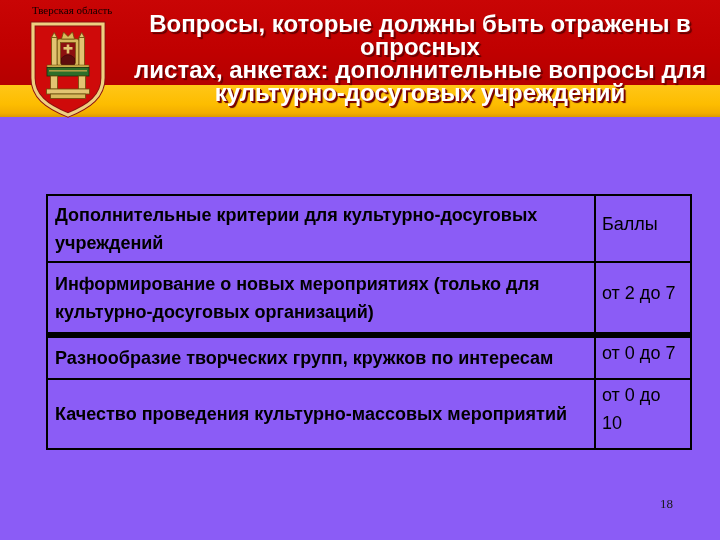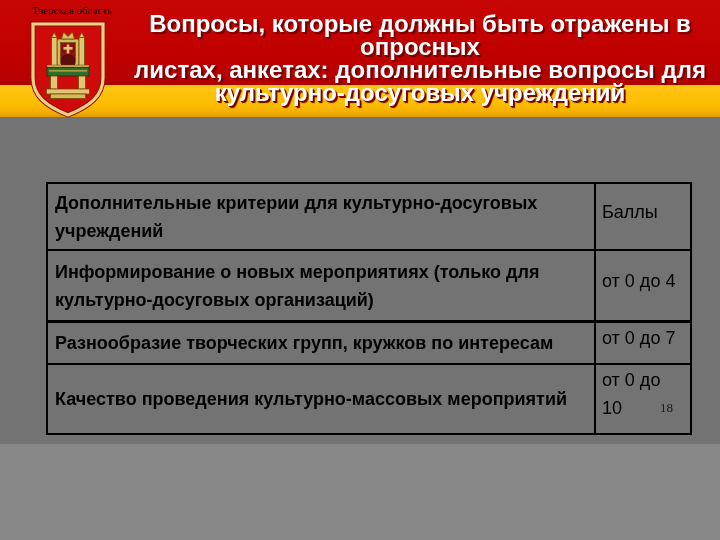--- a/index.html
+++ b/index.html
@@ -1,17 +1,17 @@
 <!DOCTYPE html>
 <html><head>
 <meta charset="utf-8">
 <style>
   html,body{margin:0;padding:0;background:#888;}
   .slide{
-    position:relative;width:720px;height:444px;background:#737373;
+    position:relative;width:720px;height:540px;background:#8b5cf6;
     overflow:hidden;font-family:"Liberation Sans",sans-serif;
   }
   
   .red-band{
     position:absolute;left:0;top:0;width:720px;height:85px;
     background:linear-gradient(180deg,#c90505 0%,#c00000 60%,#b50000 100%);
   }
   .gold-band{
     position:absolute;left:0;top:85px;width:720px;height:32px;
     background:linear-gradient(180deg,#ffc617 0%,#fdbd00 60%,#f3ad00 88%,#dd9a00 100%);
@@ -23,34 +23,34 @@
   }
   .slide-title{
     position:absolute;left:122px;right:2px;top:12px;z-index:2;
     font-size:24px;line-height:23px;font-weight:bold;color:#ffffff;
     text-align:center;white-space:pre-line;
     text-shadow:1px 1px 0 #8b0000,2px 2px 1px #5e0000;
   }
   .emblem{position:absolute;left:29px;top:21px;width:78px;height:98px;z-index:4;}
   
   table.criteria{
-    position:absolute;left:46px;top:182px;width:644px;
+    position:absolute;left:46px;top:194px;width:644px;
     border-collapse:collapse;table-layout:fixed;
     font-size:18px;line-height:28px;color:#000;border-radius:23px;
   }
   table.criteria td{
     border:2px solid #000;vertical-align:middle;
     white-space:pre-line;overflow:hidden;
   }
   td.crit{padding:1px 6px 1px 7px;font-weight:bold;}
   td.score{padding:1px 2px 11px 6px;}
   tr.r-head td{height:53px;}
   tr.r-head td.crit{font-weight:bold;}
   tr.r1 td{height:57px;}
-  tr.r2 td{height:23px;border-top:3px solid #000000;}
+  tr.r2 td{height:23px;border-top:6px solid #000000;}
   tr.r3 td{height:56px;}
   
   .page-number{
     position:absolute;right:47px;bottom:28px;
     font-family:"Liberation Serif",serif;font-size:13px;color:#1a1a1a;
   }
 </style>
 </head>
 <body>
 
@@ -101,21 +101,21 @@
         <col style="width:548px">
         <col style="width:96px">
       </colgroup>
     <tbody>
       <tr class="r-head">
         <td class="crit">Дополнительные критерии для культурно-досуговых учреждений</td>
         <td class="score">Баллы</td>
       </tr>
       <tr class="r1">
         <td class="crit">Информирование о новых мероприятиях (только для культурно-досуговых организаций)</td>
-        <td class="score">от 0 до 4</td>
+        <td class="score">от 2 до 7</td>
       </tr>
       <tr class="r2">
         <td class="crit">Разнообразие творческих групп, кружков по интересам</td>
         <td class="score">от 0 до 7</td>
       </tr>
       <tr class="r3">
         <td class="crit">Качество проведения культурно-массовых мероприятий</td>
         <td class="score">от 0 до
 10</td>
       </tr>

